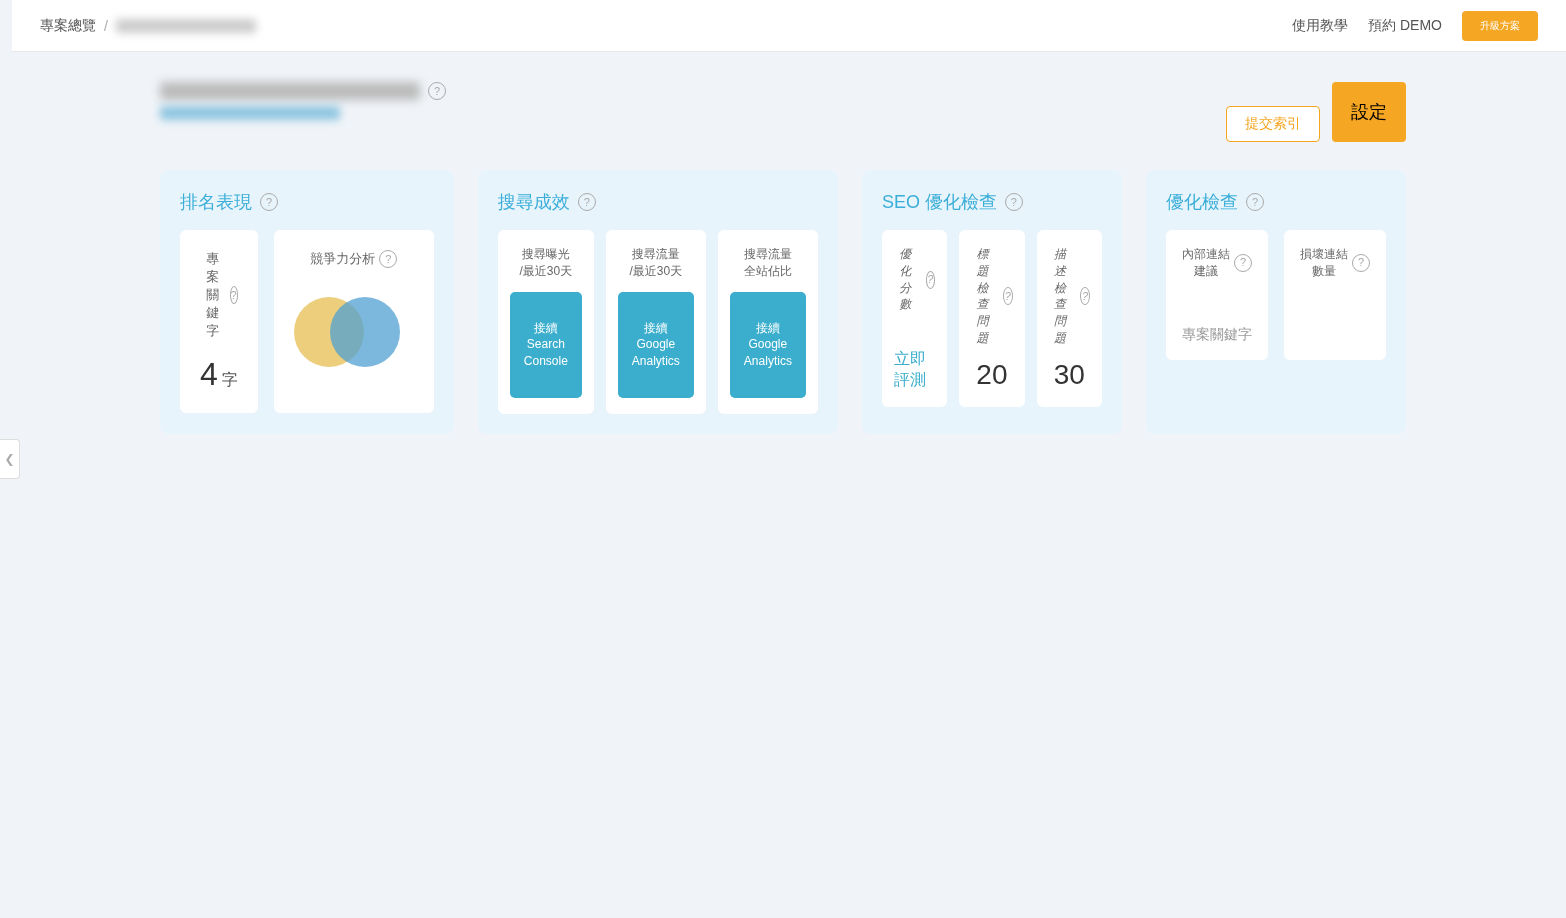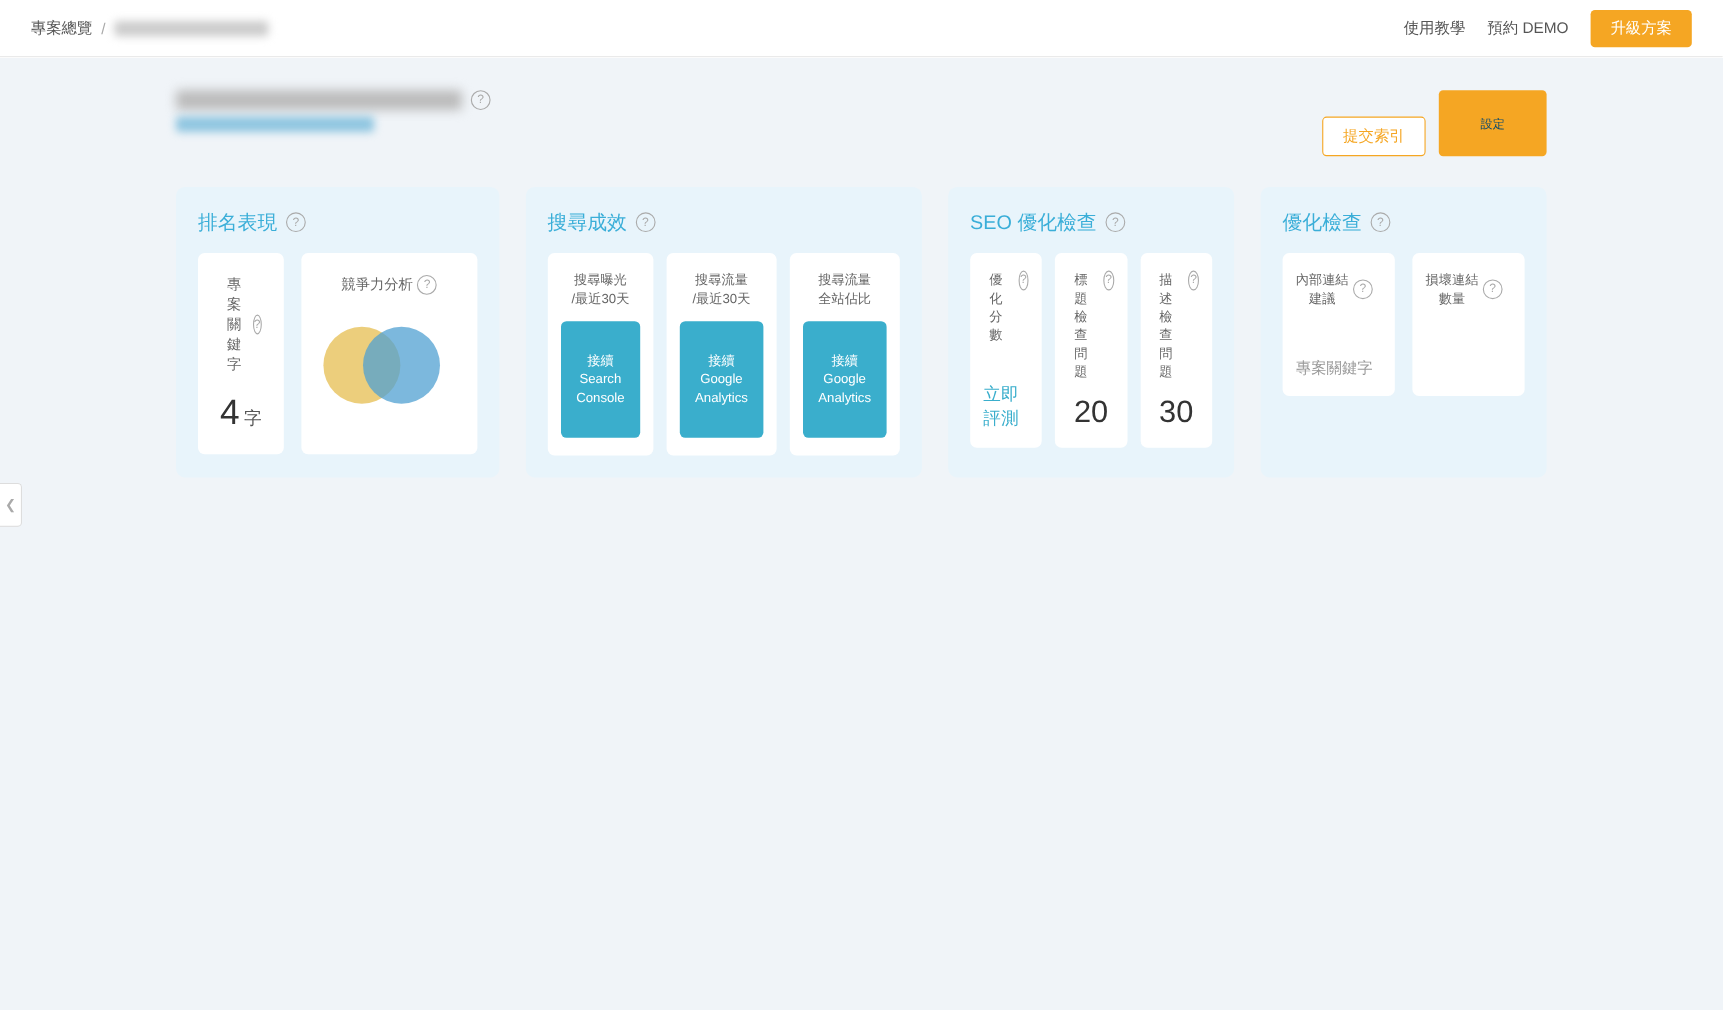--- a/index.html
+++ b/index.html
@@ -13,21 +13,21 @@
     
     .header {
       background: #fff;
       height: 52px;
       display: flex;
       align-items: center;
       justify-content: space-between;
       padding: 0 28px;
       border-bottom: 1px solid #e8e8e8;
       position: fixed;
-      top: 0; left: 0; right: 0;
+      top: 0; left: 12px; right: 0;
       z-index: 100;
     }
     .header-left {
       display: flex;
       align-items: center;
       gap: 8px;
       font-size: 14px;
       color: #555;
     }
     .breadcrumb-separator {
@@ -51,21 +51,21 @@
       cursor: pointer;
       text-decoration: none;
       text-align: right;
     }
     .btn-upgrade {
       background: #f5a623;
       color: #fff;
       border: none;
       border-radius: 4px;
       padding: 8px 18px;
-      font-size: 14px;
+      font-size: 10px;
       cursor: pointer;
       font-weight: 500;
     }
 
     
     .main {
       margin-top: 52px;
       padding: 30px 160px;
     }
 
@@ -121,25 +121,25 @@
       color: #f5a623;
       background: #fff;
       border-radius: 4px;
       padding: 8px 18px;
       font-size: 14px;
       cursor: pointer;
       margin-top: 24px;
     }
     .btn-settings {
       background: #f5a623;
-      color: #0c4a6e;
+      color: #000000;
       border: none;
       border-radius: 4px;
-      padding: 8px 38px;
-      font-size: 11px;
+      padding: 8px 19px;
+      font-size: 18px;
       cursor: pointer;
     }
 
     
     .dashboard-grid {
       display: grid;
       grid-template-columns: 1fr 1fr 1fr 1fr;
       gap: 24px;
     }
 
@@ -272,21 +272,23 @@
       align-items: center;
       min-height: 130px;
     }
     .seo-box-label {
       font-size: 12px;
       color: #666;
       text-align: center;
       margin-bottom: 12px;
       line-height: 1.4;
       display: flex;
+      align-items: center;
       gap: 9px;
+      font-style: italic;
     }
     .seo-value {
       font-size: 28px;
       color: #333;
       font-weight: 300;
       margin-top: auto;
     }
     .seo-link {
       font-size: 16px;
       color: #3aaecc;
@@ -300,20 +302,21 @@
       display: grid;
       grid-template-columns: 1fr 1fr;
       gap: 16px;
     }
     .link-box {
       background: #fff;
       border-radius: 6px;
       padding: 16px 12px;
       display: flex;
       flex-direction: column;
+      align-items: center;
       min-height: 130px;
     }
     .link-box-label {
       font-size: 12px;
       color: #666;
       text-align: center;
       margin-bottom: 12px;
       line-height: 1.4;
       display: flex;
       align-items: center;

